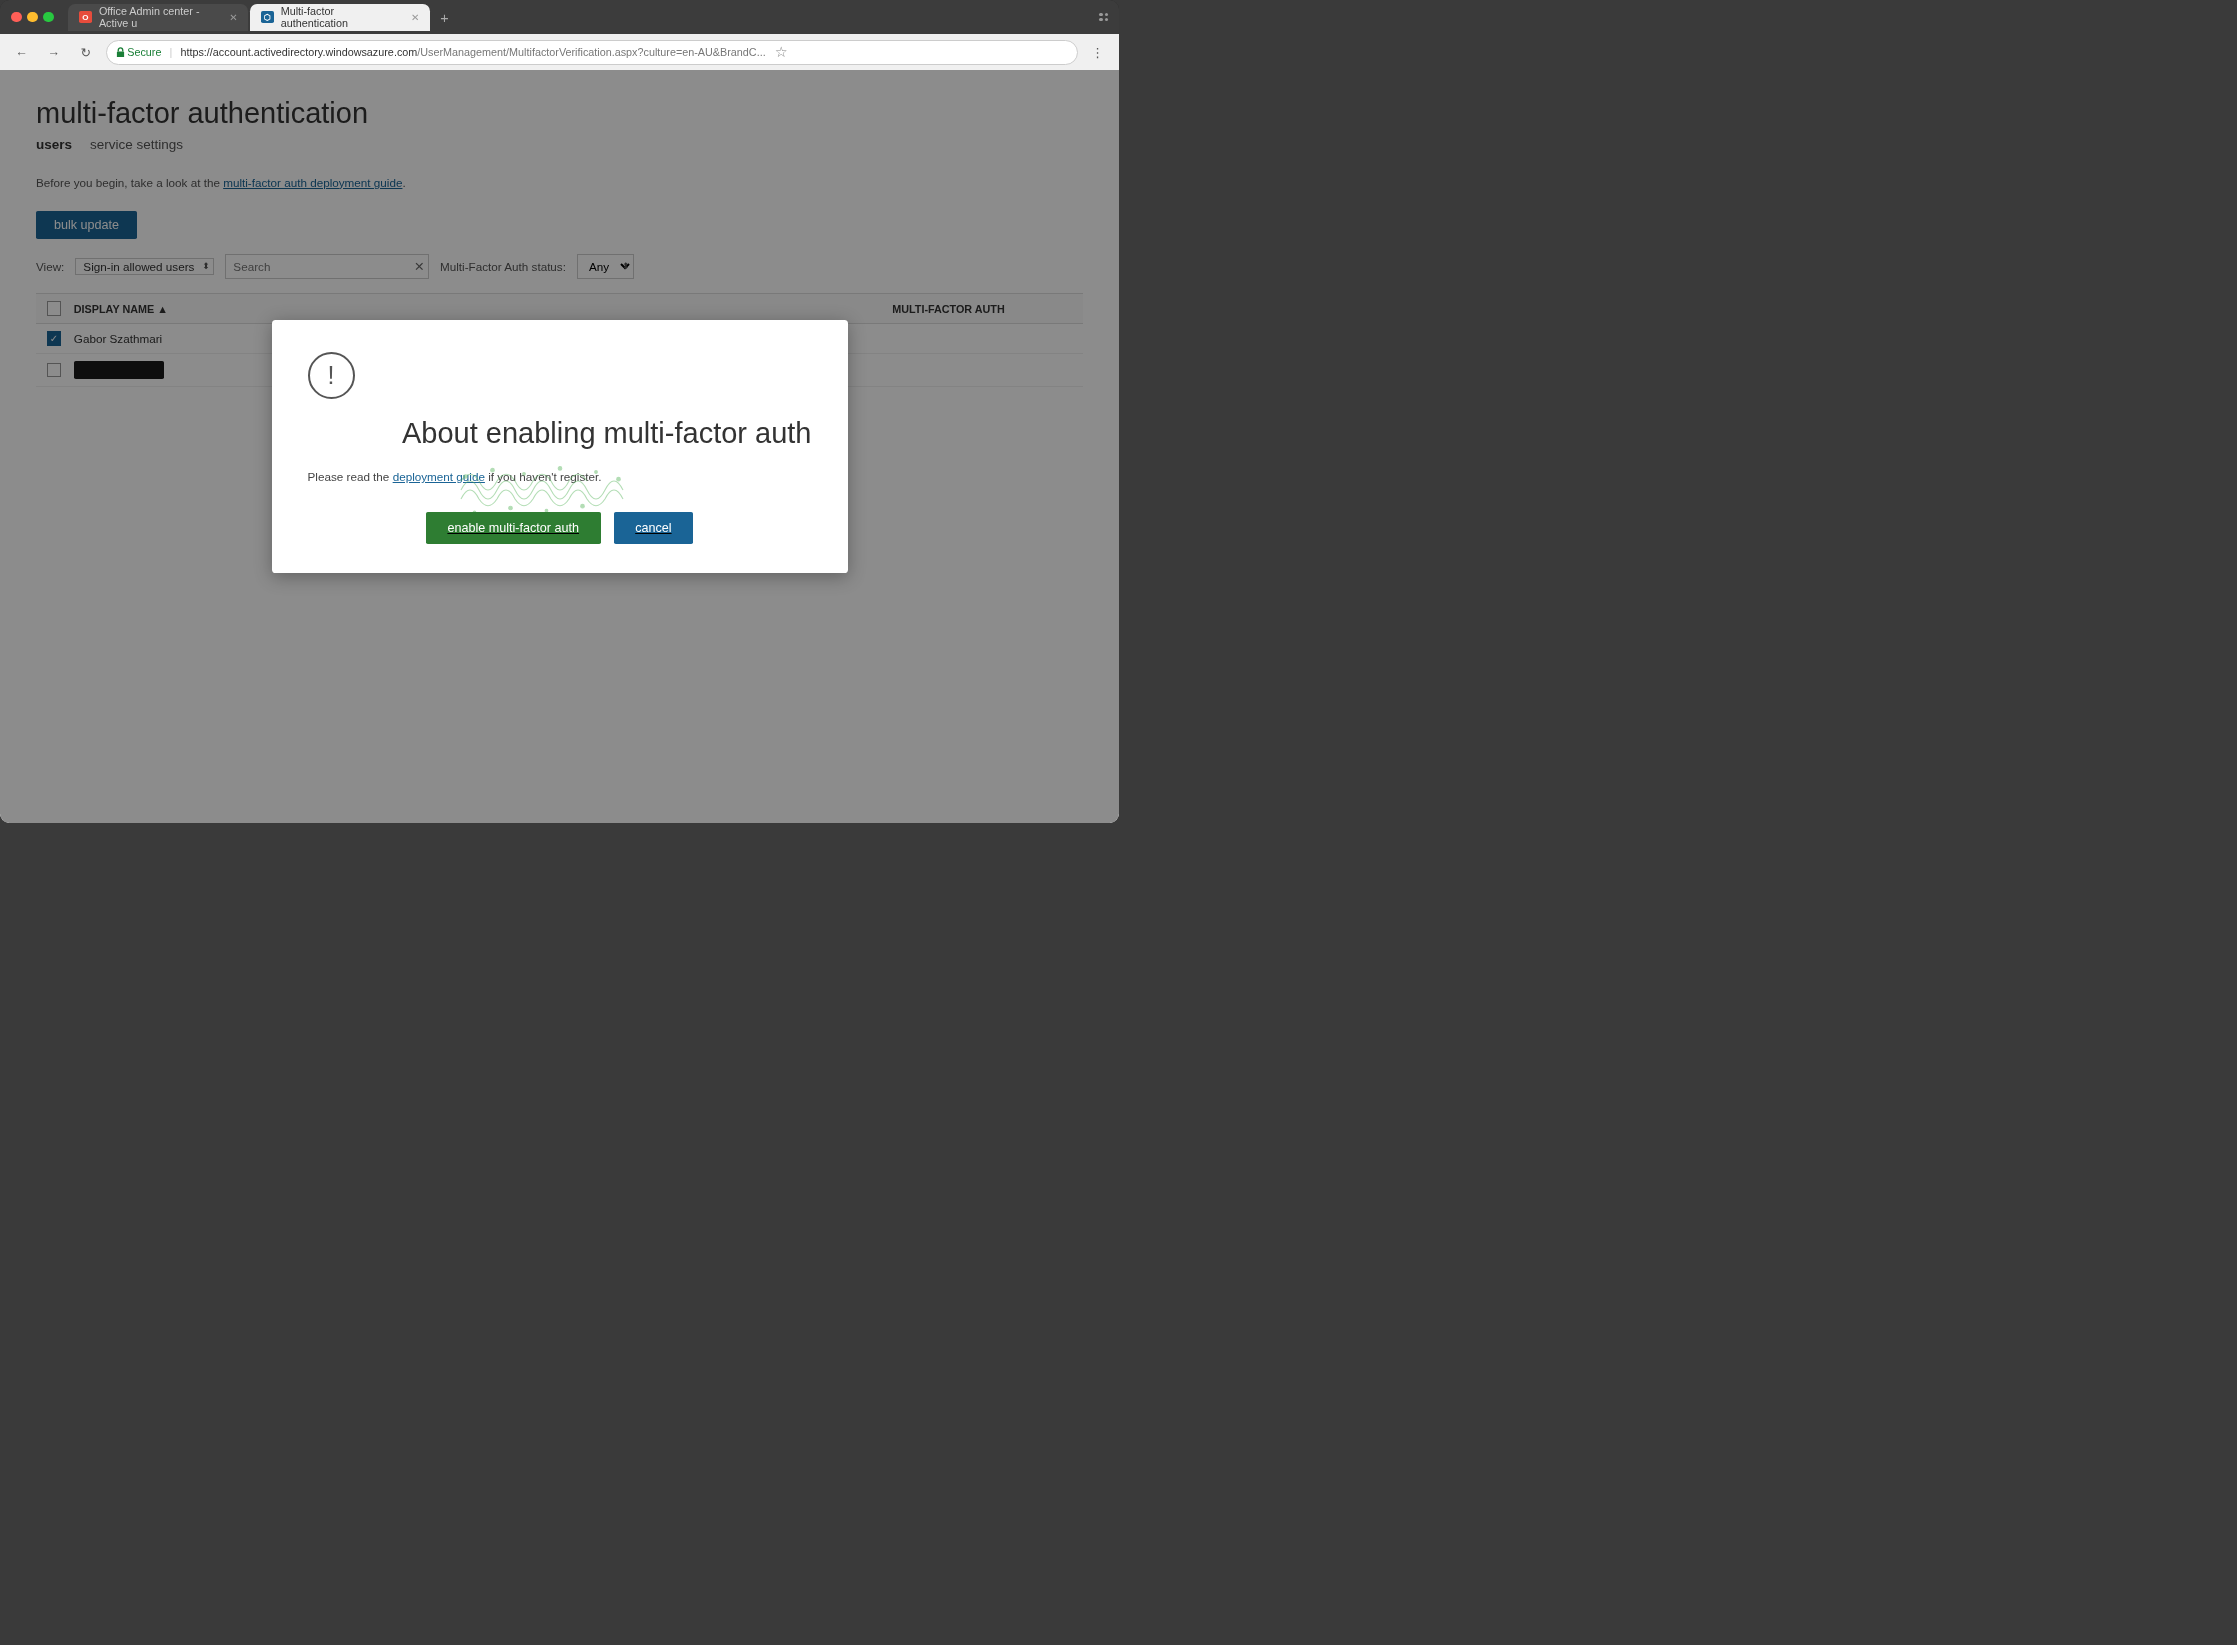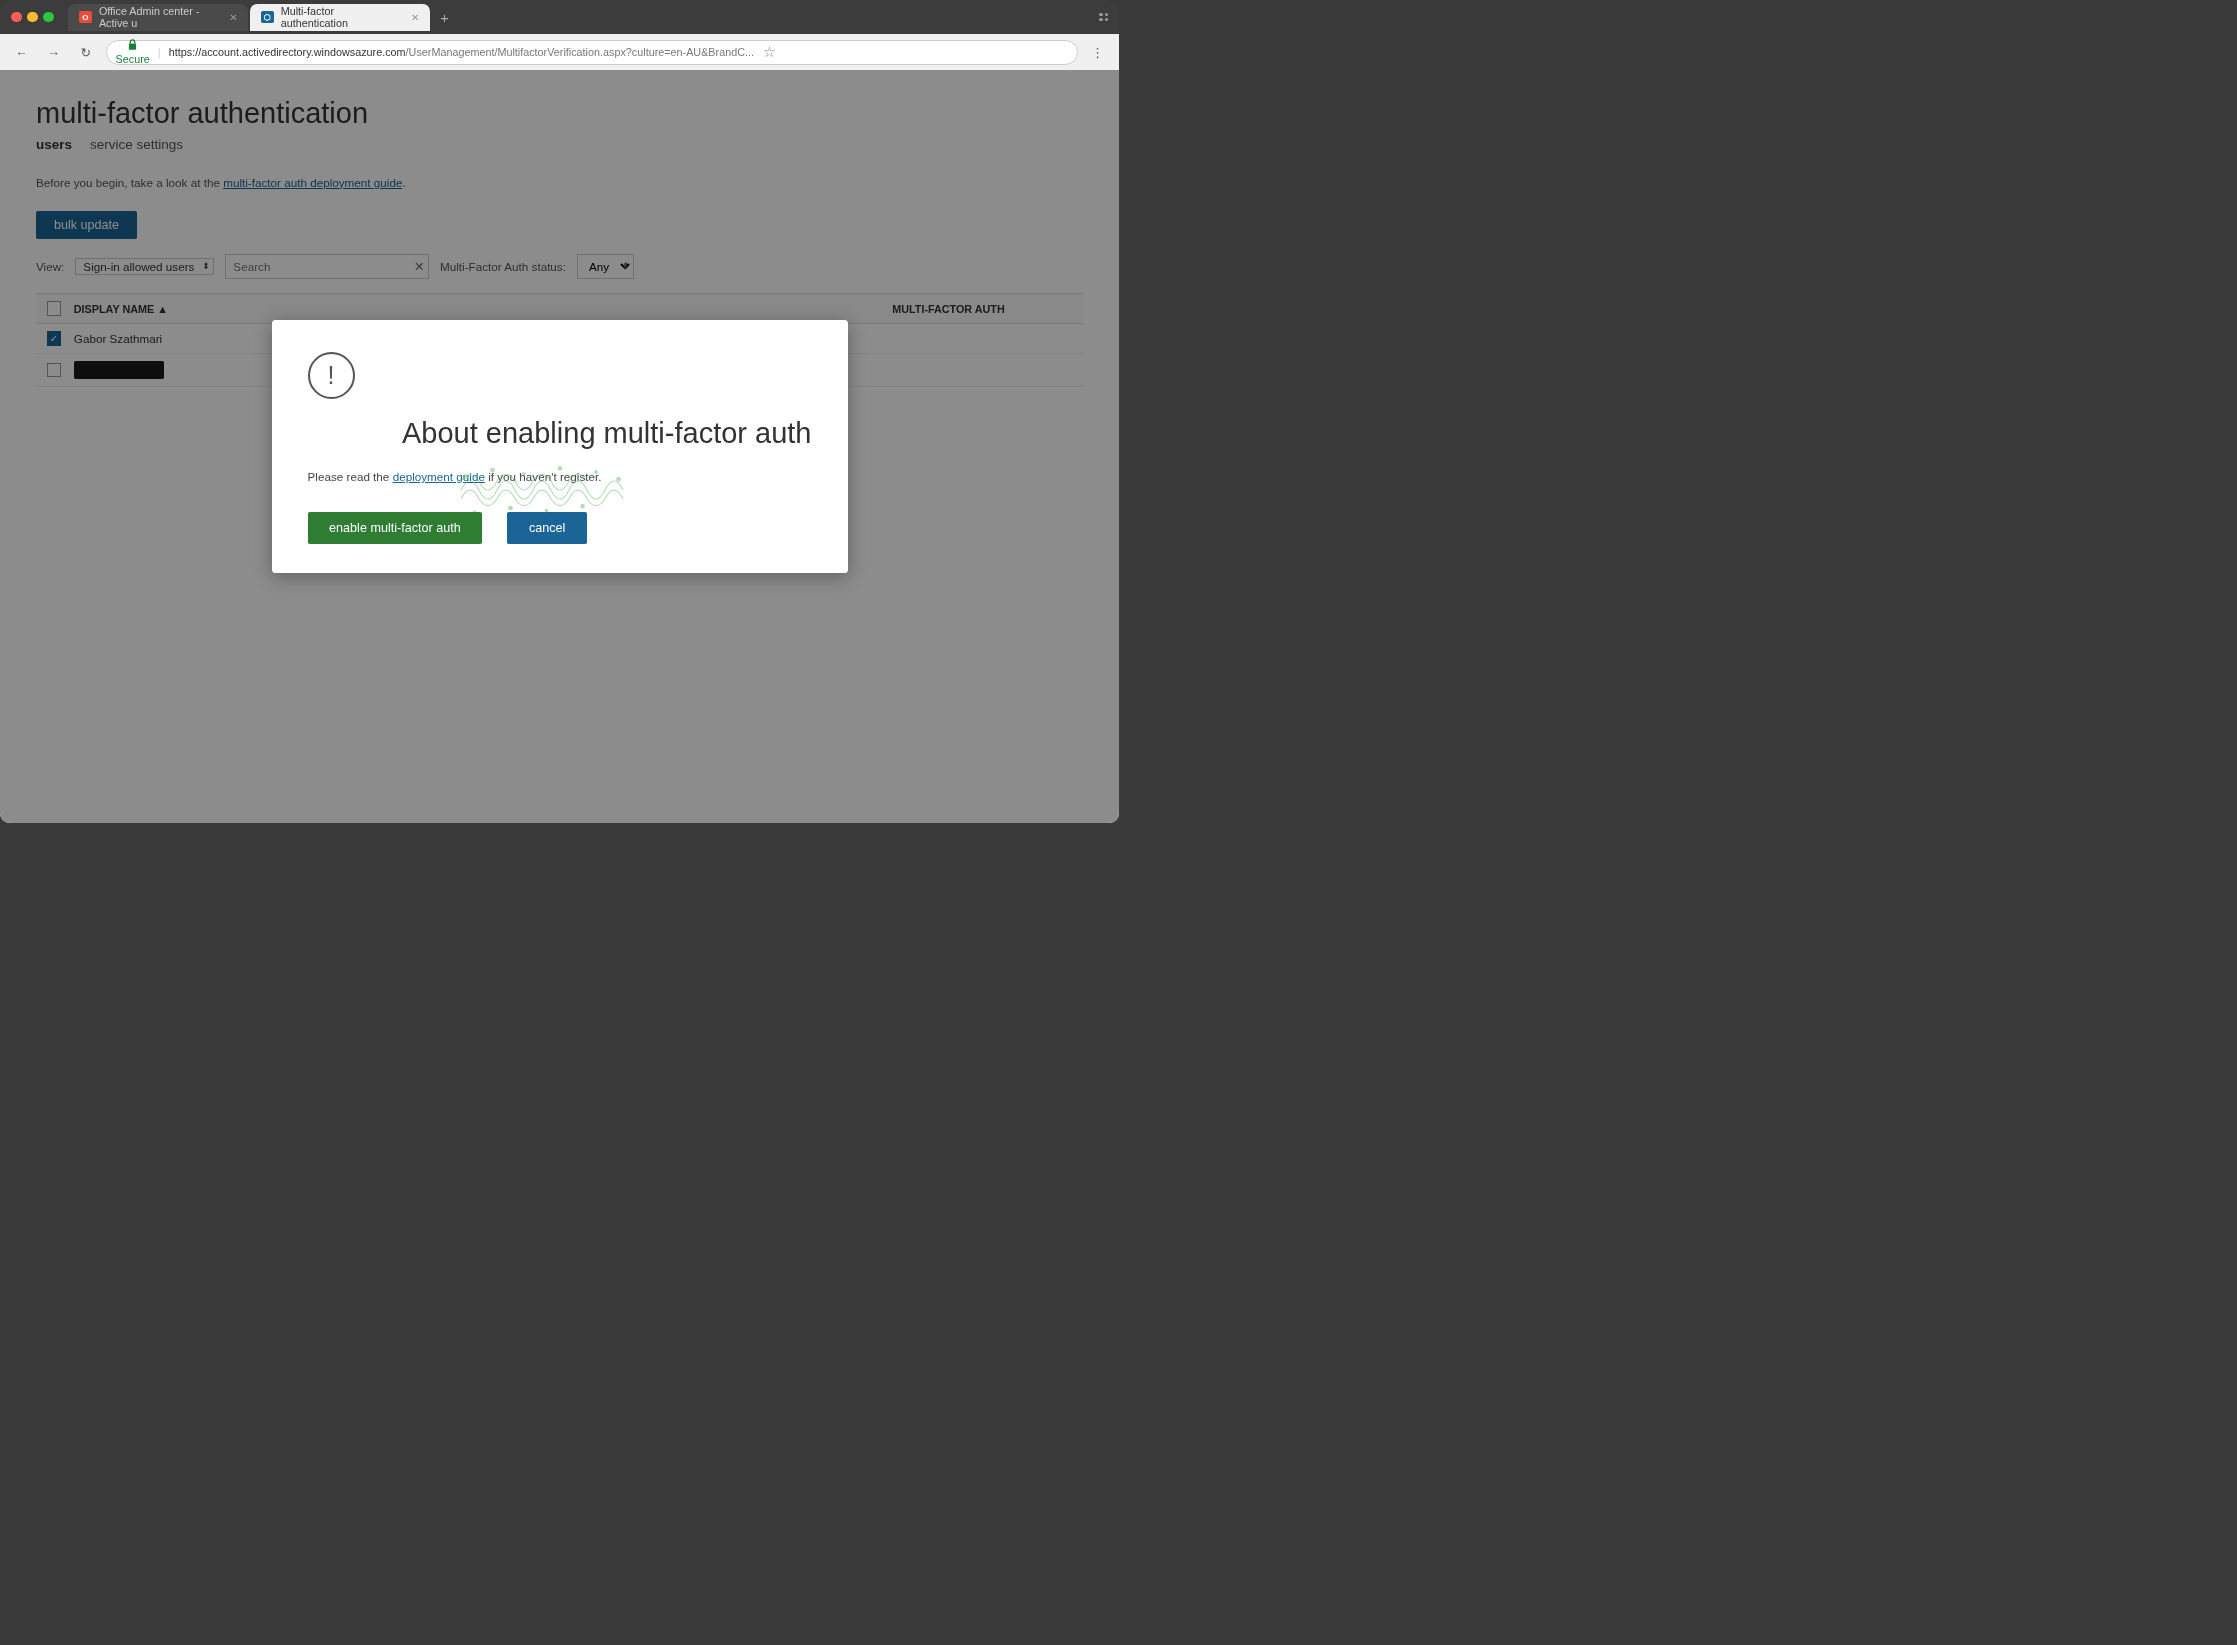--- a/index.html
+++ b/index.html
@@ -147,21 +147,20 @@
       gap: 5.4px;
       font-size: 10.8px;
     }
 
     .secure-badge {
       display: flex;
       align-items: center;
       gap: 2.7px;
       color: #1a7f37;
       font-weight: 500;
-      flex-direction: column;
     }
 
     .url-text {
       color: #333;
       font-size: 10.8px;
     }
 
     .star-btn {
       color: #888;
       font-size: 14.4px;
@@ -409,24 +408,25 @@
       line-height: 1.6;
       margin-bottom: 14.4px;
     }
 
     .modal-body p {
       margin-bottom: 9px;
     }
 
     .modal-buttons {
       display: flex;
-      justify-content: flex-start;
-      gap: 25px;
+      justify-content: center;
+      gap: 13px;
       margin-top: 25px;
       position: relative;
+      text-decoration: underline;
     }
 
     .btn-enable {
       background: #2e7d32;
       color: white;
       border: none;
       padding: 9px 21.6px;
       font-size: 12.6px;
       cursor: pointer;
       border-radius: 1.8px;

